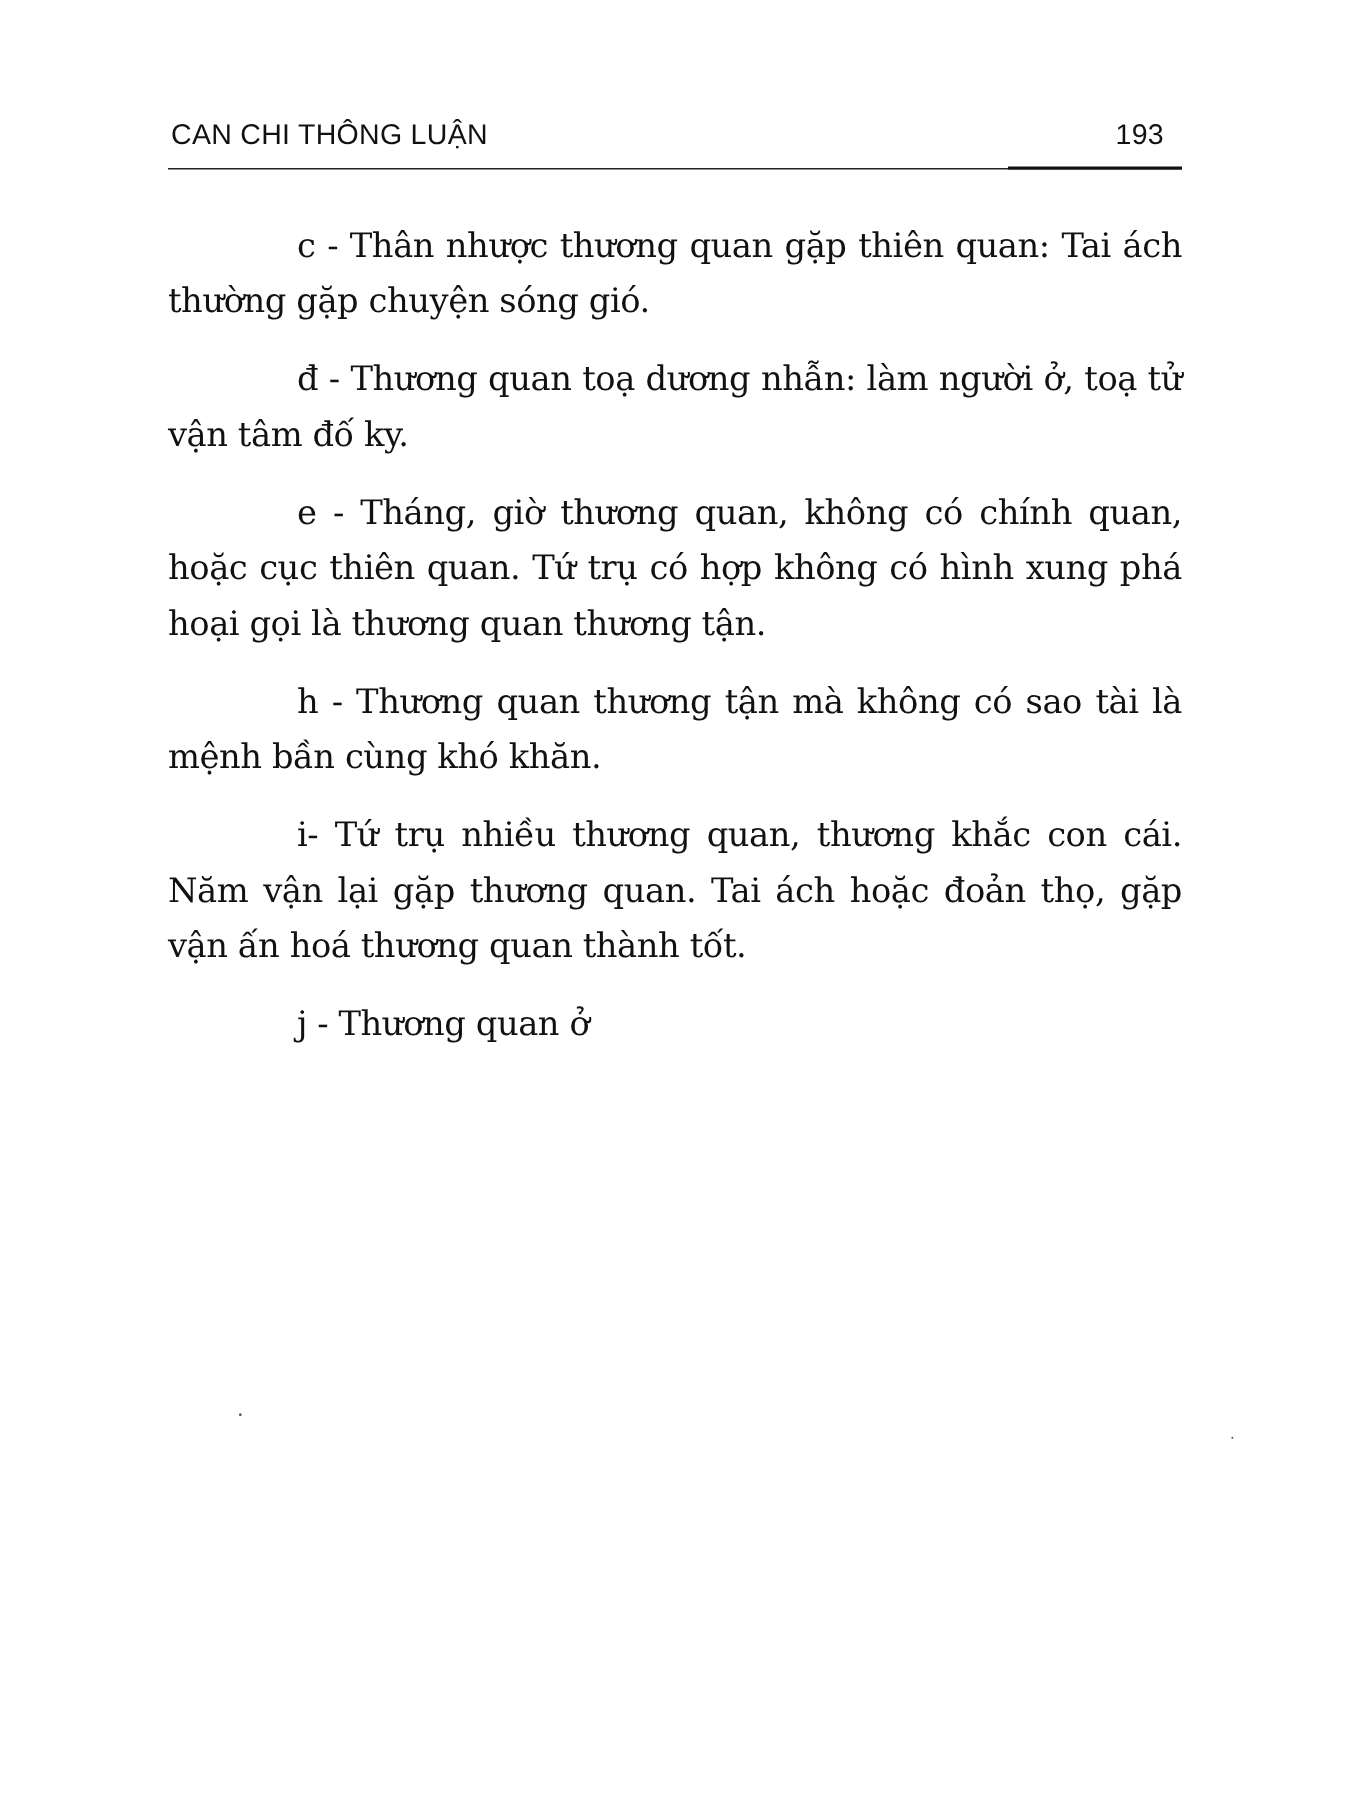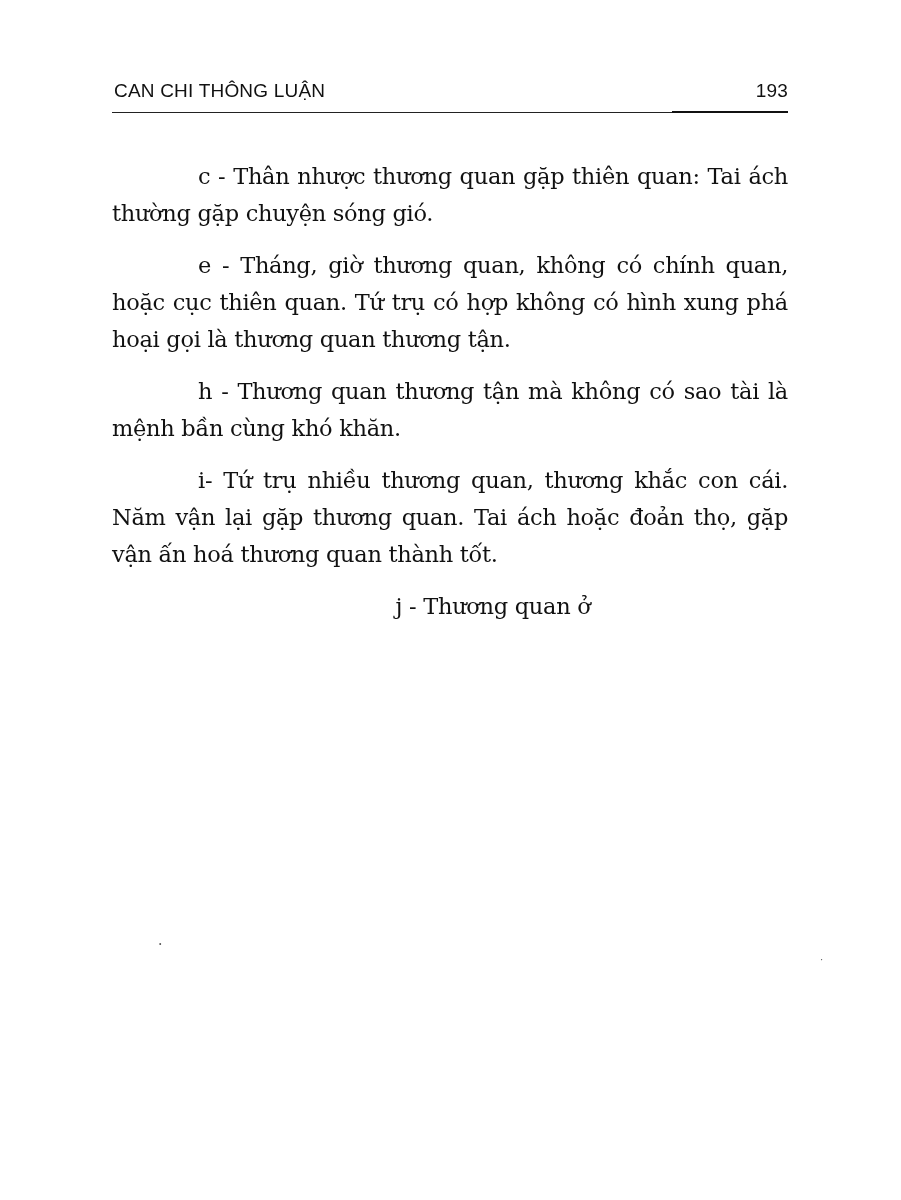--- a/index.html
+++ b/index.html
@@ -30,21 +30,21 @@
       font-size: 19px;
       letter-spacing: 0.2px;
     }
     .running-title {
       position: absolute;
       left: 2px;
       top: 0;
     }
     .page-number {
       position: absolute;
-      right: 0;
+      right: 12px;
       top: 0;
     }
     .header-rule {
       position: absolute;
       top: 112px;
       left: 0;
       width: 676px;
       height: 0;
       border-top: 1.5px solid #222;
     }
@@ -60,25 +60,25 @@
       top: 146px;
       left: 0;
       width: 676px;
       font-family: "DejaVu Serif", serif;
       font-size: 22.5px;
       line-height: 37px;
       text-align: justify;
       letter-spacing: -0.3px;
     }
     .para {
-      margin: 12px 0 15px 0;
+      margin: 0 0 15px 0;
       text-indent: 86px;
     }
     .para.no-justify {
-      text-align: center;
+      text-align: left;
     }
     .stray-dot {
       position: absolute;
       font-family: "DejaVu Serif", serif;
       font-size: 14px;
       color: #555;
     }
   </style>
 </head>
 <body>
@@ -87,20 +87,21 @@
   <div class="running-header">
     <span class="running-title">CAN CHI THÔNG LUẬN</span>
     <span class="page-number">193</span>
   </div>
   <div class="header-rule">
     <div class="thick"></div>
   </div>
 
   <div class="body-text">
     <p class="para">c - Thân nhược thương quan gặp thiên quan: Tai ách thường gặp chuyện sóng gió.</p>
+    <p class="para">đ - Thương quan toạ dương nhẫn: làm người ở, toạ tử vận tâm đố ky.</p>
     <p class="para">e - Tháng, giờ thương quan, không có chính quan, hoặc cục thiên quan. Tứ trụ có hợp không có hình xung phá hoại gọi là thương quan thương tận.</p>
     <p class="para">h - Thương quan thương tận mà không có sao tài là mệnh bần cùng khó khăn.</p>
     <p class="para">i- Tứ trụ nhiều thương quan, thương khắc con cái. Năm vận lại gặp thương quan. Tai ách hoặc đoản thọ, gặp vận ấn hoá thương quan thành tốt.</p>
     <p class="para no-justify">j - Thương quan ở</p>
   </div>
 </div>
 
 <span class="stray-dot" style="left:158px; top:936px;">·</span>
 <span class="stray-dot" style="left:820px; top:954px; font-size:10px;">·</span>
 

